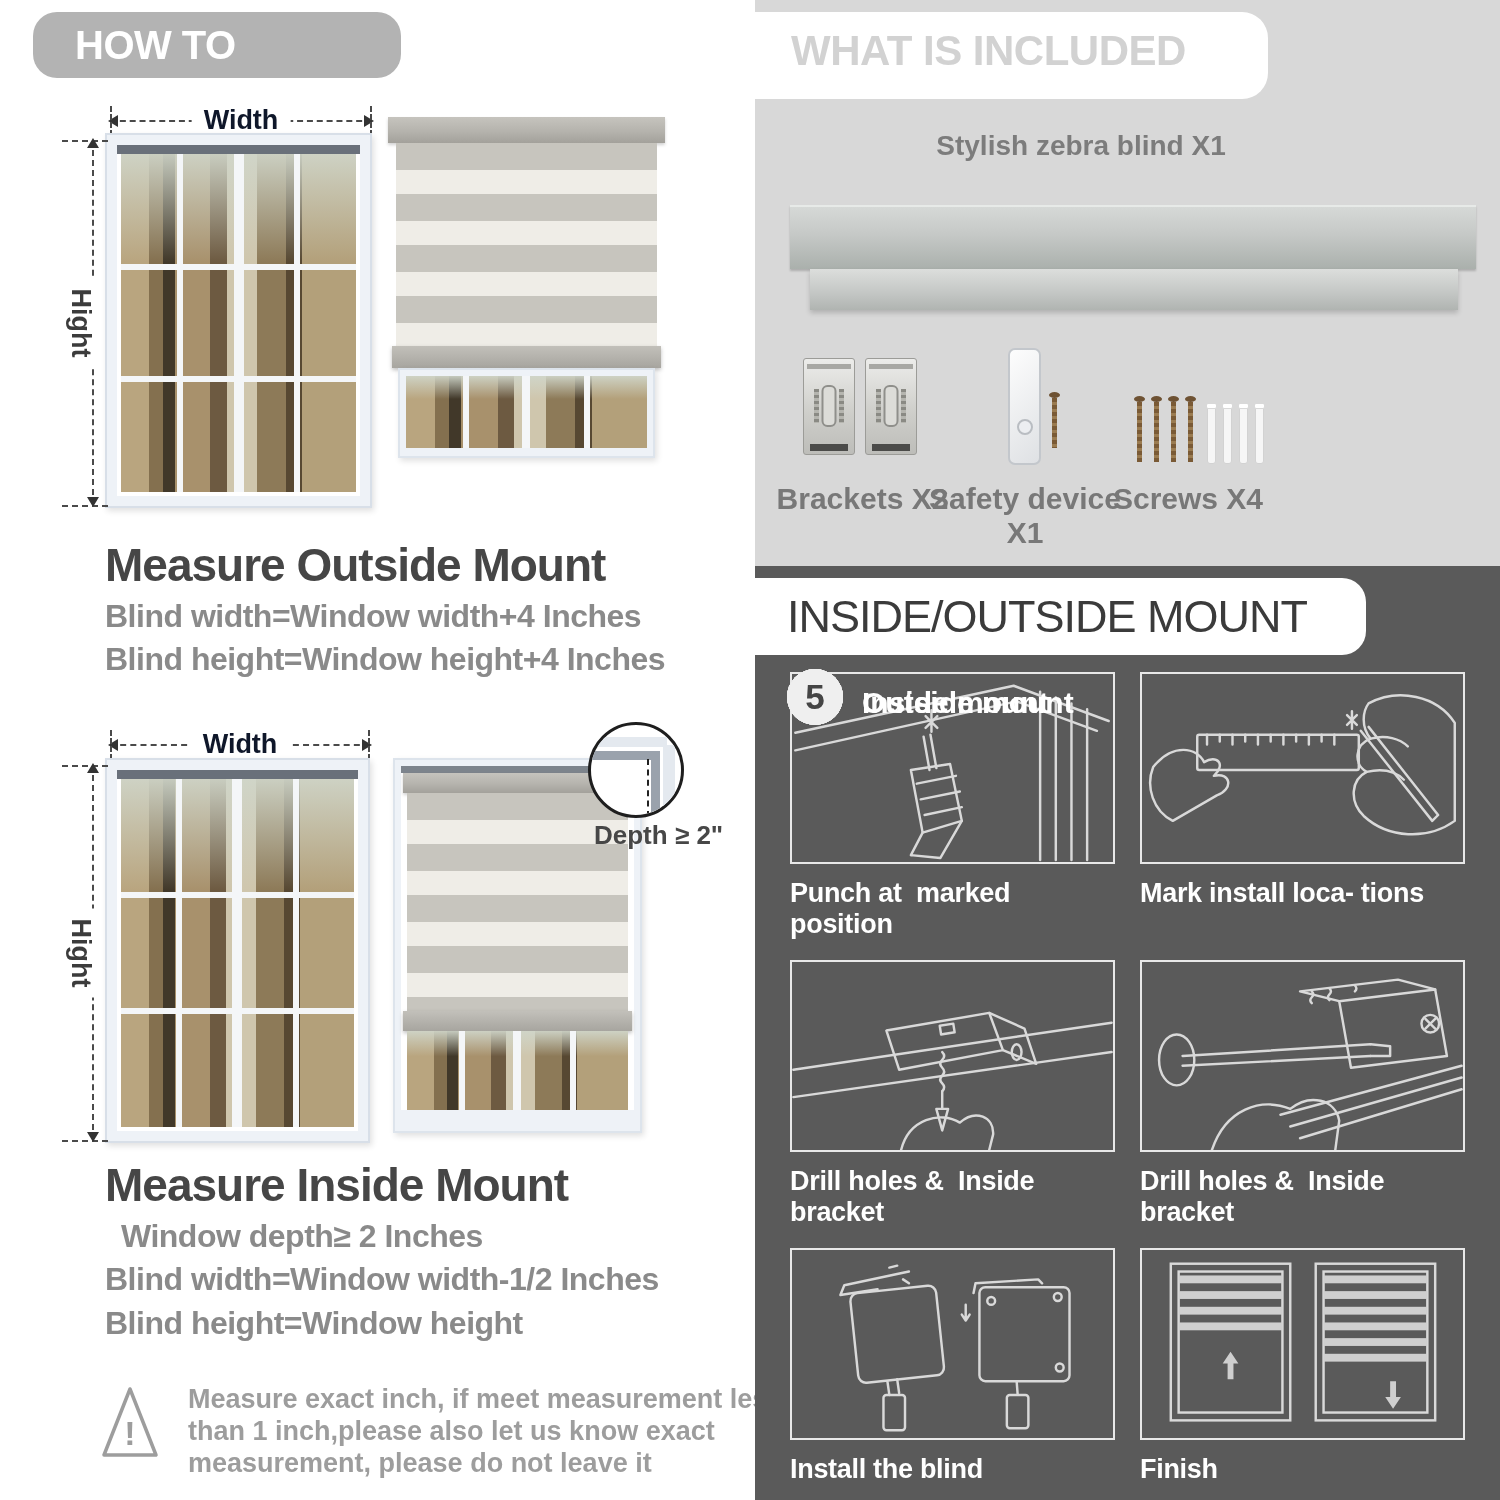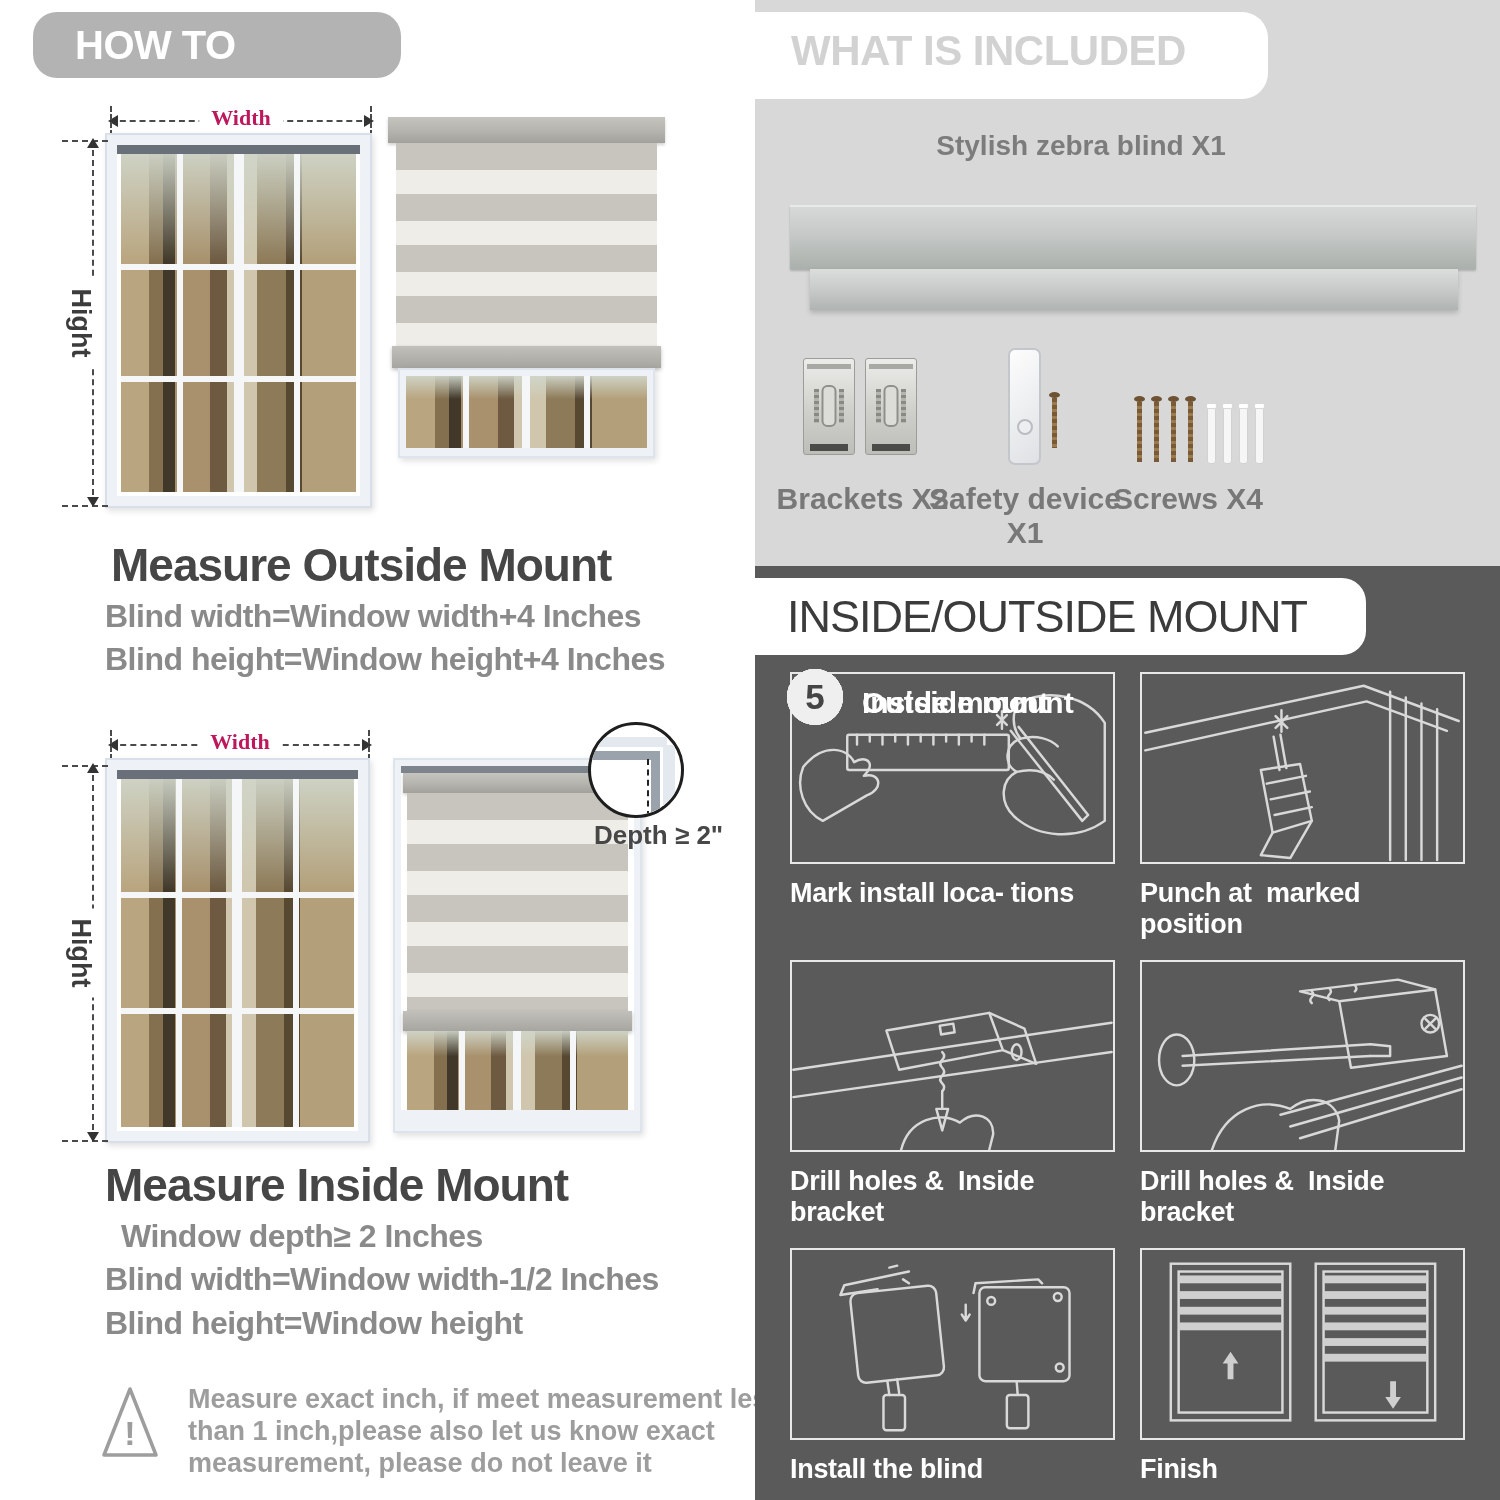--- a/index.html
+++ b/index.html
@@ -14,21 +14,21 @@
 
   .h-title{font-size:46px;font-weight:700;color:#464646;letter-spacing:-1px;}
   .body-line{font-size:32px;font-weight:700;color:#8a8a8a;letter-spacing:-0.5px;white-space:pre-wrap;}
 
   
   .harrow{height:0;border-top:2px dashed #4a4a4a;}
   .harrow .ah-l,.harrow .ah-r{position:absolute;top:-7px;width:0;height:0;border:6px solid transparent;}
   .harrow .ah-l{left:-2px;border-right:10px solid #333;border-left:none;}
   .harrow .ah-r{right:-2px;border-left:10px solid #333;border-right:none;}
   .harrow .mlabel{position:absolute;top:-17px;left:50%;transform:translateX(-50%);background:#fff;
-                  padding:0 12px;font-size:22px;font-weight:700;color:#be185d;font-family:Liberation Serif, serif;}
+                  padding:0 12px;font-size:27px;font-weight:700;color:#0f172a;}
   .vtick{width:0;border-left:2px dashed #4a4a4a;height:30px;}
   .htick{height:0;border-top:2px dashed #4a4a4a;width:46px;}
   .varrow{width:0;border-left:2px dashed #4a4a4a;}
   .varrow .av-t,.varrow .av-b{position:absolute;left:-7px;width:0;height:0;border:6px solid transparent;}
   .varrow .av-t{top:-2px;border-bottom:10px solid #333;border-top:none;}
   .varrow .av-b{bottom:-2px;border-top:10px solid #333;border-bottom:none;}
   .varrow .mlabel{position:absolute;top:50%;left:-14px;transform:translate(-50%,-50%) rotate(90deg);
                   background:#fff;padding:0 10px;font-size:27px;font-weight:700;color:#3c3c3c;}
 
   
@@ -149,21 +149,21 @@
 
   <div class="abs" style="left:388px;top:117px;width:277px;height:341px;">
     <div class="abs headrail" style="left:0;top:0;width:277px;height:26px;"></div>
     <div class="abs fabric" style="left:8px;top:26px;width:261px;height:203px;"></div>
     <div class="abs botrail" style="left:4px;top:229px;width:269px;height:22px;"></div>
     <div class="abs frame" style="left:10px;top:251px;width:257px;height:90px;">
       <div class="photo grid4" style="inset:8px 8px 10px 8px;"></div>
     </div>
   </div>
 
-  <div class="abs h-title" style="left:105px;top:538px;margin-left:6px;">Measure Outside Mount</div>
+  <div class="abs h-title" style="left:105px;top:538px;">Measure Outside Mount</div>
   <div class="abs body-line" style="left:105px;top:598px;">Blind width=Window width+4 Inches</div>
   <div class="abs body-line" style="left:105px;top:641px;">Blind height=Window height+4 Inches</div>
 
   <div class="abs harrow" style="left:110px;top:744px;width:260px;">
     <span class="ah-l"></span>
     <span class="ah-r"></span>
     <span class="mlabel">Width</span>
   </div>
   <div class="abs vtick" style="left:110px;top:730px;"></div>
   <div class="abs vtick" style="left:368px;top:730px;"></div>
@@ -262,53 +262,53 @@
 
     <div class="abs mount-panel">
       <div class="abs mount-box">INSIDE/OUTSIDE MOUNT</div>
 
       <div class="steps-grid">
 
         <div class="step">
           <div class="art">
             <svg viewBox="0 0 325 192">
               <g fill="none" stroke="#d9d9d9" stroke-width="2.5" stroke-linejoin="round" stroke-linecap="round">
+                <path d="M2 60 L225 12 M2 78 L228 28 M225 12 L322 48 M228 28 L310 58"></path>
+                <path d="M252 18 L252 190 M268 24 L268 190 M284 30 L284 190 M300 36 L300 190"></path>
+                <path d="M135 55 l12 -12 M135 43 l12 12 M141 37 v22"></path>
+                <path d="M140 62 L146 96 M133 64 L139 98"></path>
+                <path d="M120 98 L160 92 L172 150 L132 162 Z"></path>
+                <path d="M126 112 L166 104 M130 128 L170 120 M134 144 L172 136"></path>
+                <path d="M132 162 L120 185 M172 150 L150 188 M120 185 L150 188"></path>
+              </g>
+            </svg>
+          </div>
+          <div class="cap">Punch at  marked position</div>
+          <div class="badge">
+            <span>2</span>
+          </div>
+        </div>
+
+        <div class="step">
+          <div class="art">
+            <svg viewBox="0 0 325 192">
+              <g fill="none" stroke="#d9d9d9" stroke-width="2.5" stroke-linejoin="round" stroke-linecap="round">
                 <rect x="55" y="62" width="165" height="36" rx="2"></rect>
                 <path d="M65 62 v10 M78 62 v7 M91 62 v10 M104 62 v7 M117 62 v10 M130 62 v7 M143 62 v10 M156 62 v7 M169 62 v10 M182 62 v7 M195 62 v10"></path>
                 <path d="M208 52 l10 -10 M208 42 l10 10 M213 38 v18"></path>
                 <path d="M222 58 L295 150 M230 54 L301 144 M295 150 L301 144"></path>
                 <path d="M10 95 C 30 70, 55 75, 62 90 C 75 82, 85 92, 72 104 C 90 100, 92 118, 75 124 L 30 150 C 10 140, 2 115, 10 95 Z"></path>
                 <path d="M230 30 C 260 14, 300 22, 318 50 L 318 150 C 290 170, 250 168, 225 145 C 210 130, 212 108, 228 100 C 214 92, 216 72, 232 66 C 222 54, 224 38, 230 30 Z"></path>
                 <path d="M228 100 C 245 96, 258 100, 266 108 M232 66 C 248 62, 262 66, 270 74"></path>
               </g>
             </svg>
           </div>
           <div class="cap">Mark install loca- tions</div>
           <div class="badge" style="position:absolute;">
             <span>1</span>
-          </div>
-        </div>
-
-        <div class="step">
-          <div class="art">
-            <svg viewBox="0 0 325 192">
-              <g fill="none" stroke="#d9d9d9" stroke-width="2.5" stroke-linejoin="round" stroke-linecap="round">
-                <path d="M2 60 L225 12 M2 78 L228 28 M225 12 L322 48 M228 28 L310 58"></path>
-                <path d="M252 18 L252 190 M268 24 L268 190 M284 30 L284 190 M300 36 L300 190"></path>
-                <path d="M135 55 l12 -12 M135 43 l12 12 M141 37 v22"></path>
-                <path d="M140 62 L146 96 M133 64 L139 98"></path>
-                <path d="M120 98 L160 92 L172 150 L132 162 Z"></path>
-                <path d="M126 112 L166 104 M130 128 L170 120 M134 144 L172 136"></path>
-                <path d="M132 162 L120 185 M172 150 L150 188 M120 185 L150 188"></path>
-              </g>
-            </svg>
-          </div>
-          <div class="cap">Punch at  marked position</div>
-          <div class="badge">
-            <span>2</span>
           </div>
         </div>
 
         <div class="step">
           <div class="art">
             <svg viewBox="0 0 325 192">
               <g fill="none" stroke="#d9d9d9" stroke-width="2.5" stroke-linejoin="round" stroke-linecap="round">
                 <path d="M0 110 L325 62 M0 138 L325 92"></path>
                 <path d="M95 70 L200 52 L214 90 L108 110 Z"></path>
                 <path d="M200 52 L236 68 L248 104 L214 90"></path>

